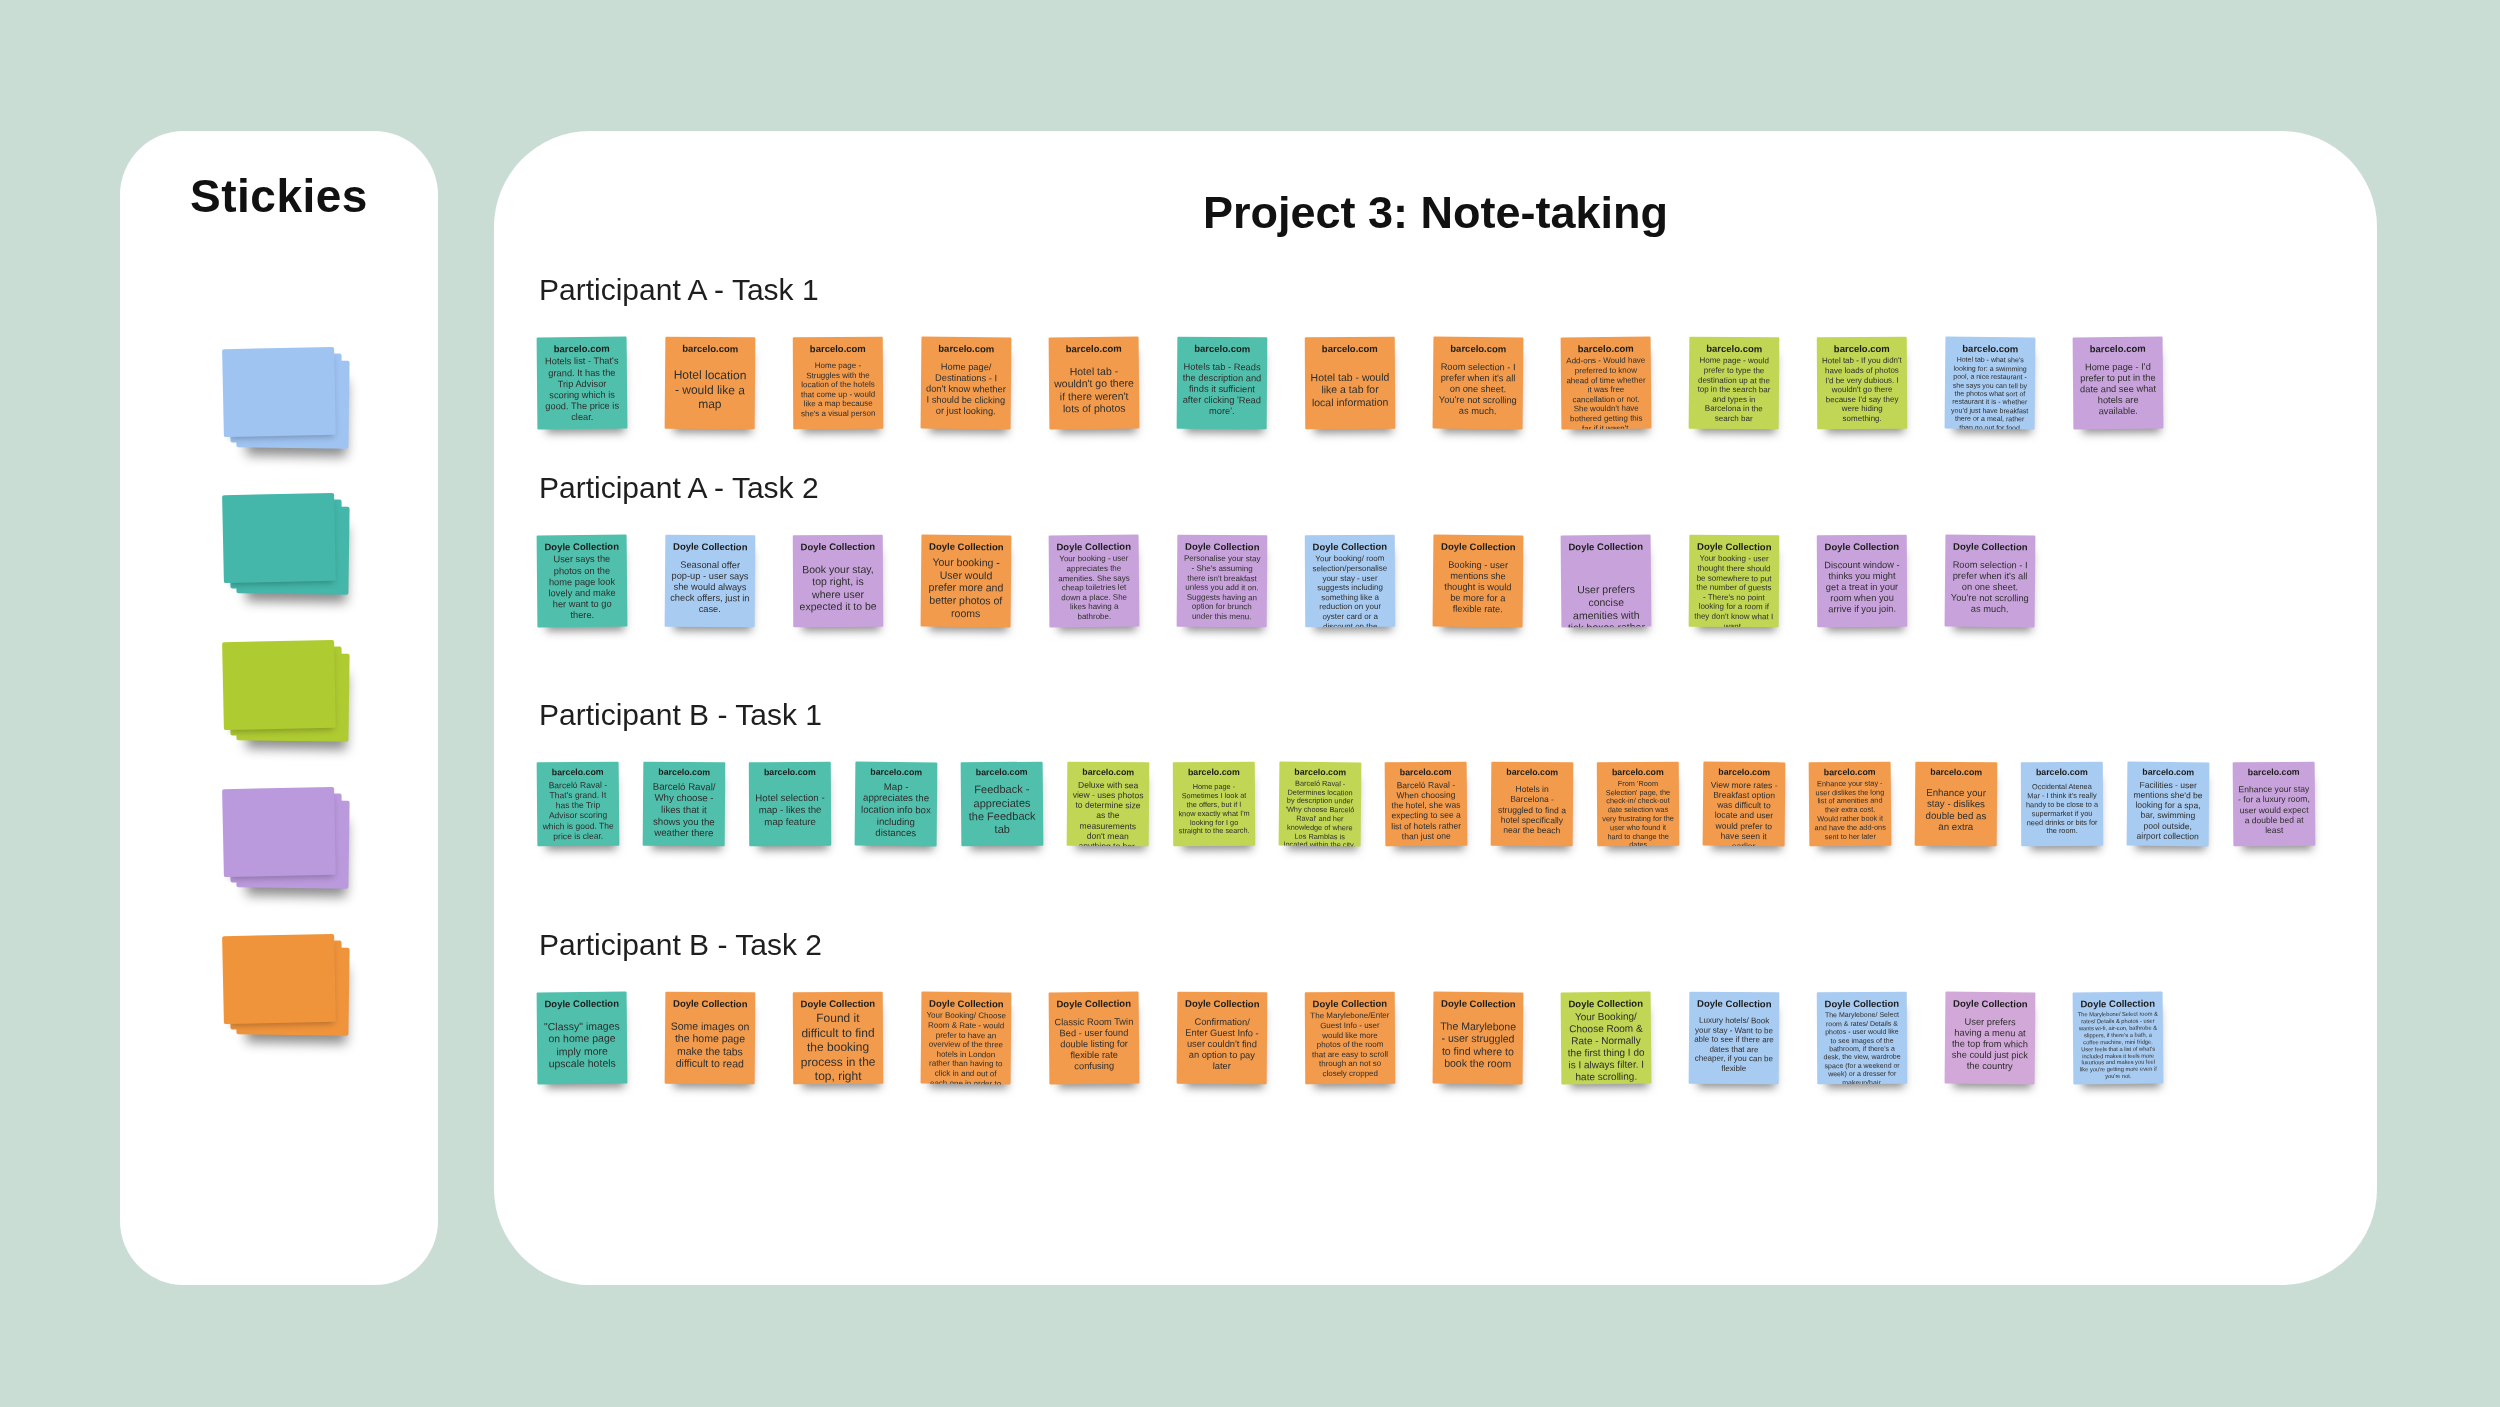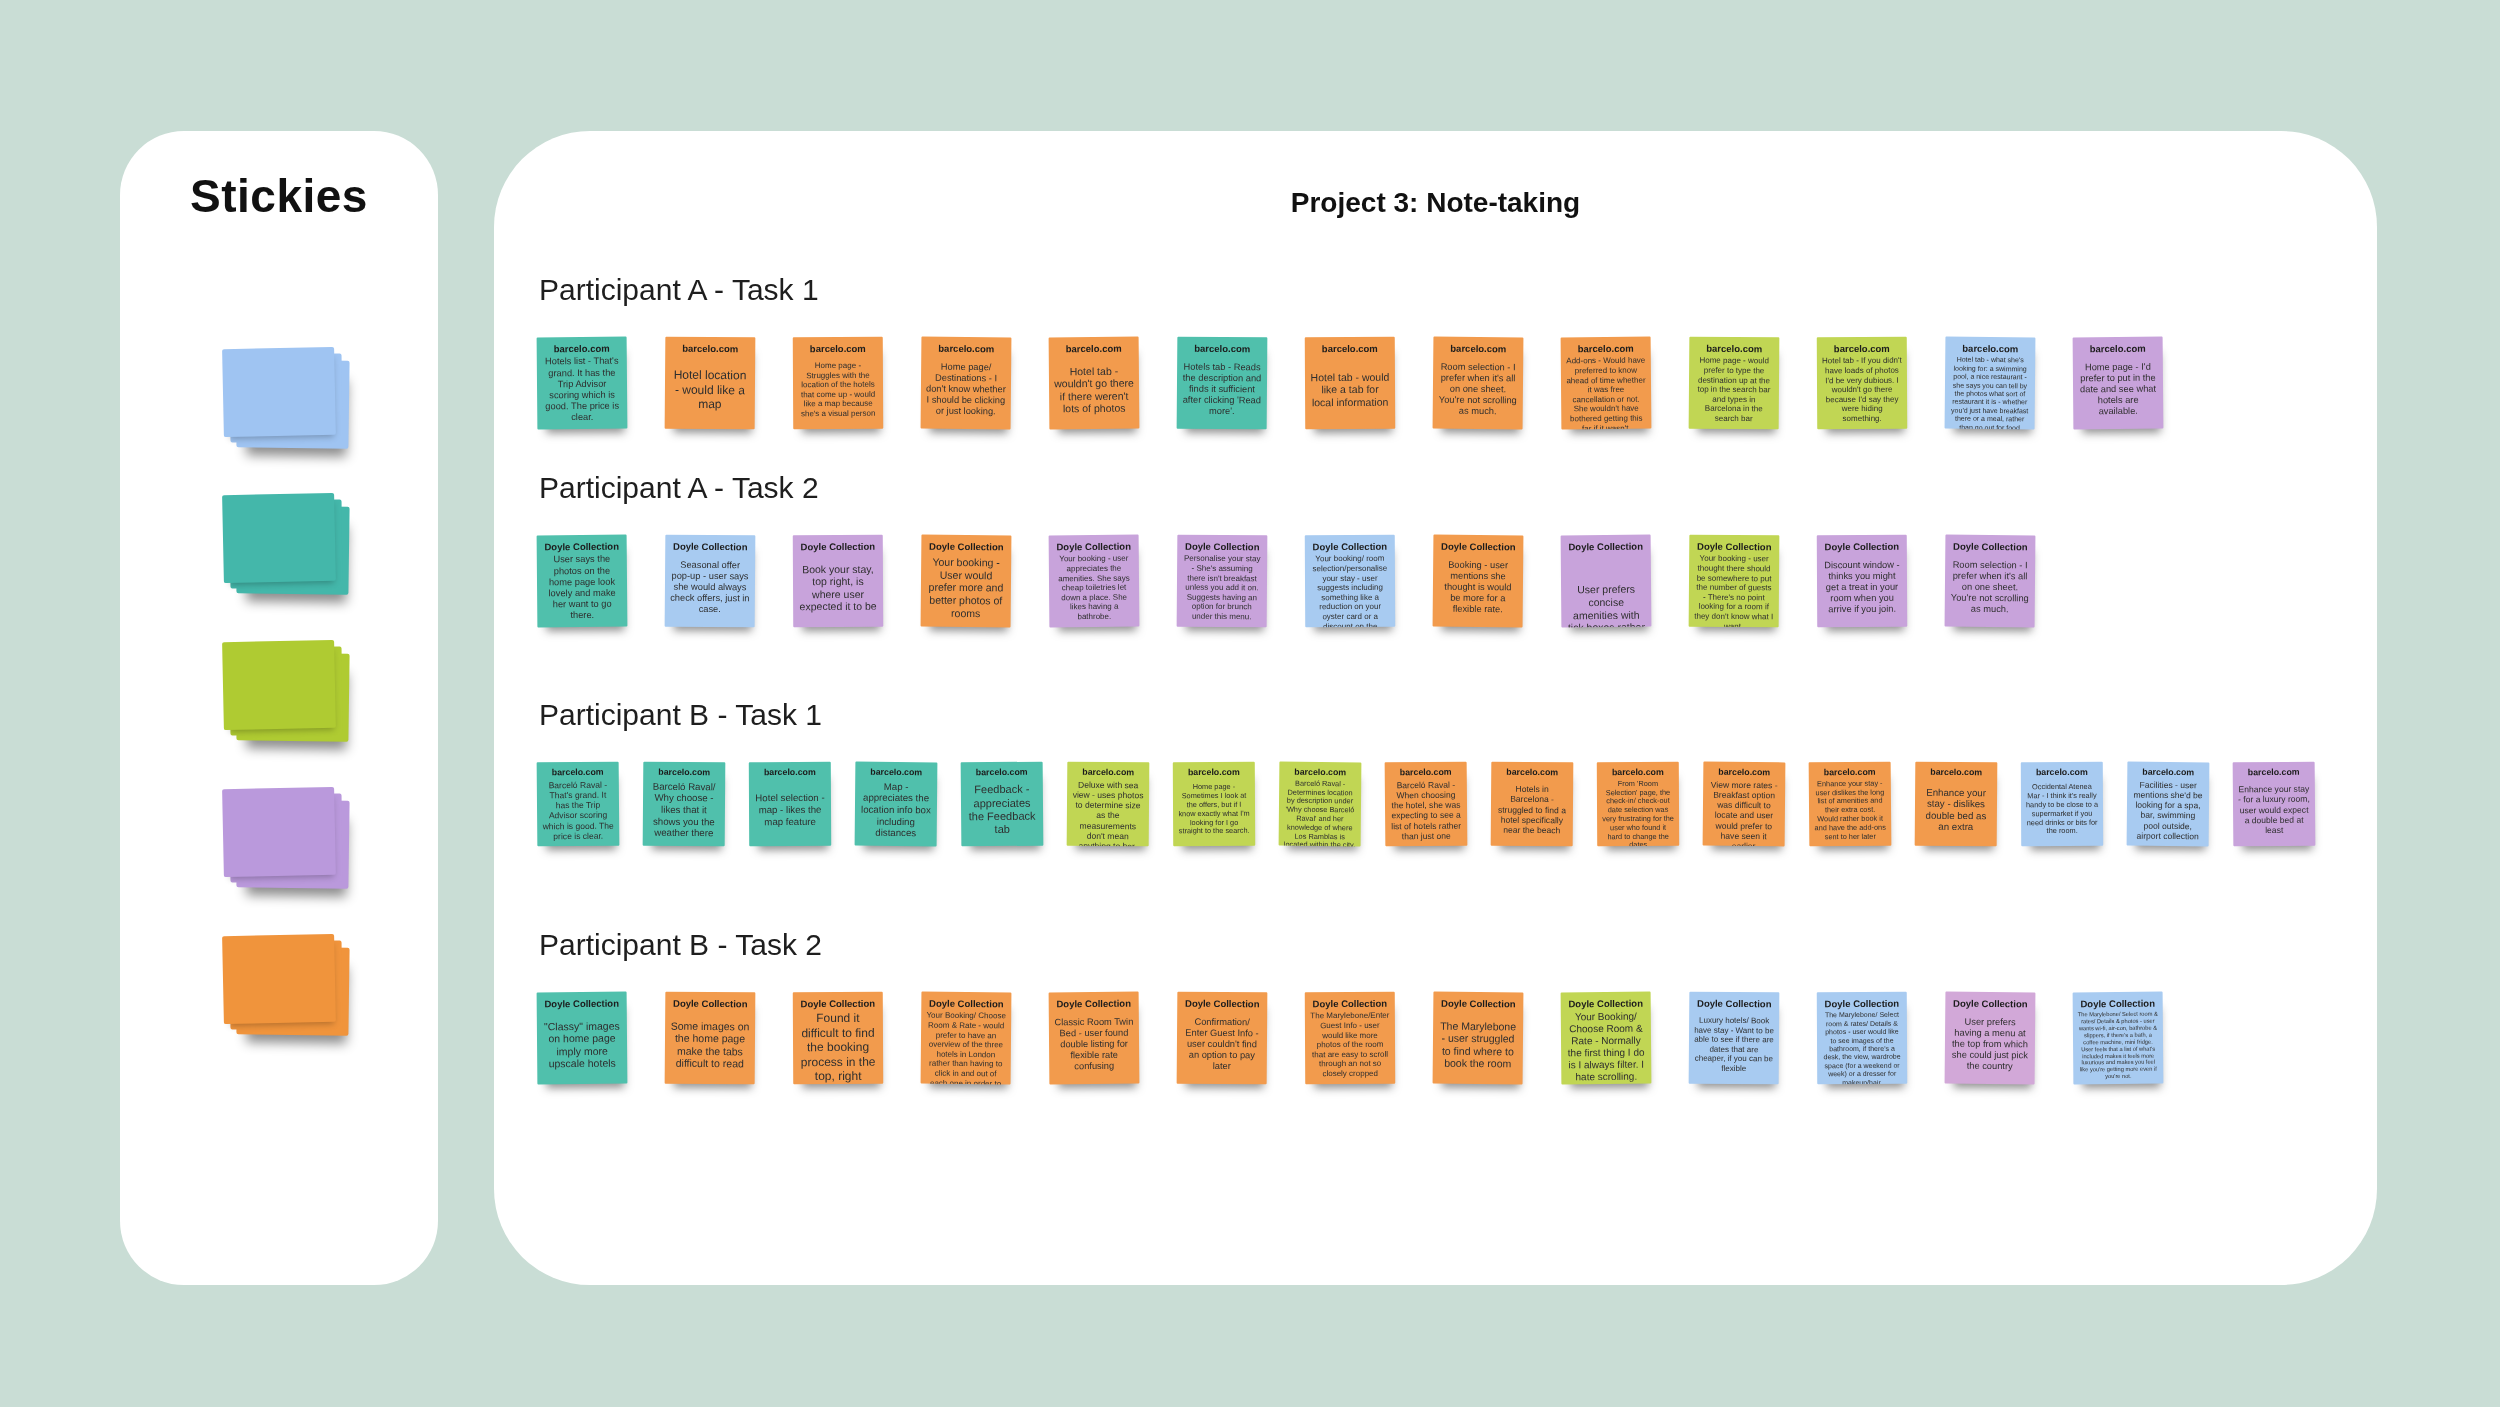--- a/index.html
+++ b/index.html
@@ -9,21 +9,21 @@
     background:#C9DDD5;position:relative;
   }
   .panel{position:absolute;background:#ffffff;}
   .sidebar{left:120px;top:131px;width:318px;height:1154px;border-radius:64px;}
   .main{left:494px;top:131px;width:1883px;height:1154px;border-radius:96px;}
   .sidebar h1{
     margin:38px 0 0 0;text-align:center;font-size:46px;font-weight:700;color:#111;
     letter-spacing:.5px;
   }
   .main h1{
-    margin:56px 0 0 0;text-align:center;font-size:28px;font-weight:700;color:#111;
+    margin:56px 0 0 0;text-align:center;font-size:45px;font-weight:700;color:#111;
   }
   
   .stack{position:absolute;width:112px;height:88px;left:103px;cursor:pointer;}
   .sheet{position:absolute;width:112px;height:88px;border-radius:2px;}
   .sheet.s2{transform:translate(14px,12px) rotate(.8deg);box-shadow:4px 14px 12px -6px rgba(0,0,0,.45);}
   .sheet.s1{transform:translate(7px,6px) rotate(-.6deg);}
   .sheet.s0{transform:rotate(-1.2deg);box-shadow:2px 6px 6px -4px rgba(0,0,0,.25);}
   
   #sections{position:absolute;left:43px;top:0;width:1840px;}
   .section{position:absolute;left:0;}
@@ -313,21 +313,21 @@
             <div class="note" style="background: rgb(242, 155, 77);">
               <div class="note-title">Doyle Collection</div>
               <div class="note-body" style="font-size: 10.5px;">The Marylebone - user struggled to find where to book the room</div>
             </div>
             <div class="note" style="background: rgb(193, 214, 84);">
               <div class="note-title">Doyle Collection</div>
               <div class="note-body" style="font-size: 10px;">Your Booking/ Choose Room &amp; Rate - Normally the first thing I do is I always filter. I hate scrolling.</div>
             </div>
             <div class="note" style="background: rgb(168, 203, 241);">
               <div class="note-title">Doyle Collection</div>
-              <div class="note-body" style="font-size: 8px;">Luxury hotels/ Book have stay - Want to be able to see if there are dates that are cheaper, if you can be flexible</div>
+              <div class="note-body" style="font-size: 8px;">Luxury hotels/ Book your stay - Want to be able to see if there are dates that are cheaper, if you can be flexible</div>
             </div>
             <div class="note" style="background: rgb(168, 203, 241);">
               <div class="note-title">Doyle Collection</div>
               <div class="note-body" style="font-size: 7px;">The Marylebone/ Select room &amp; rates/ Details &amp; photos - user would like to see images of the bathroom, if there's a desk, the view, wardrobe space (for a weekend or week) or a dresser for makeup/hair.</div>
             </div>
             <div class="note" style="background: rgb(210, 168, 216);">
               <div class="note-title">Doyle Collection</div>
               <div class="note-body" style="font-size: 9.3px;">User prefers having a menu at the top from which she could just pick the country</div>
             </div>
             <div class="note" style="background: rgb(168, 203, 241);">

